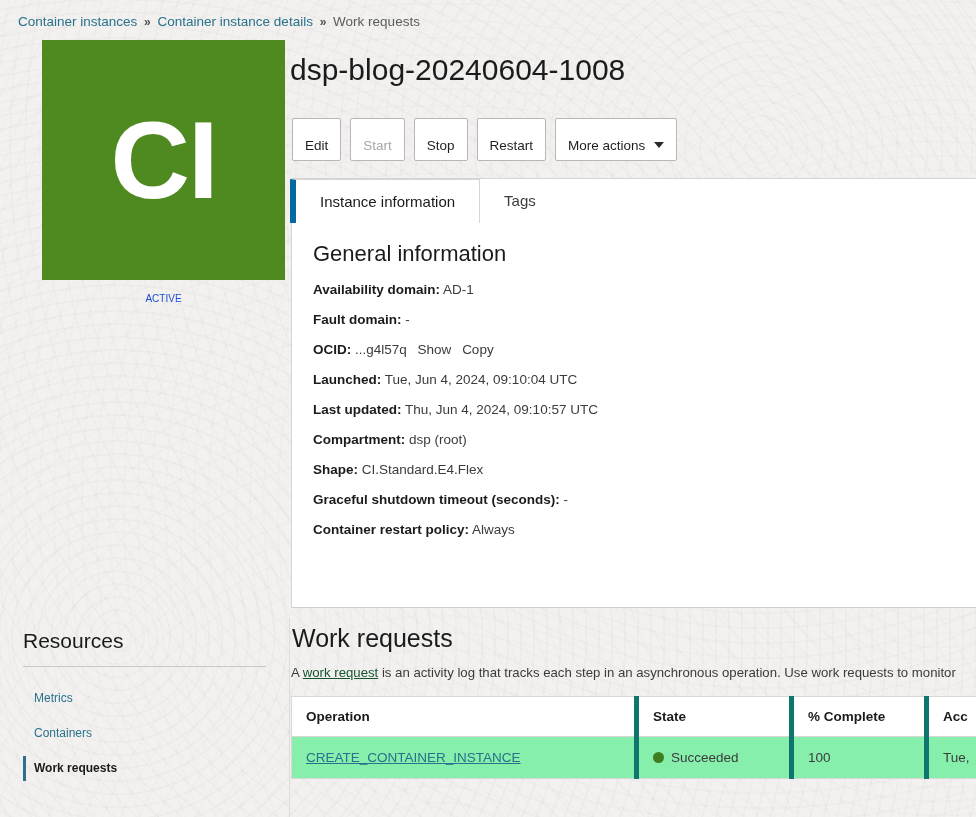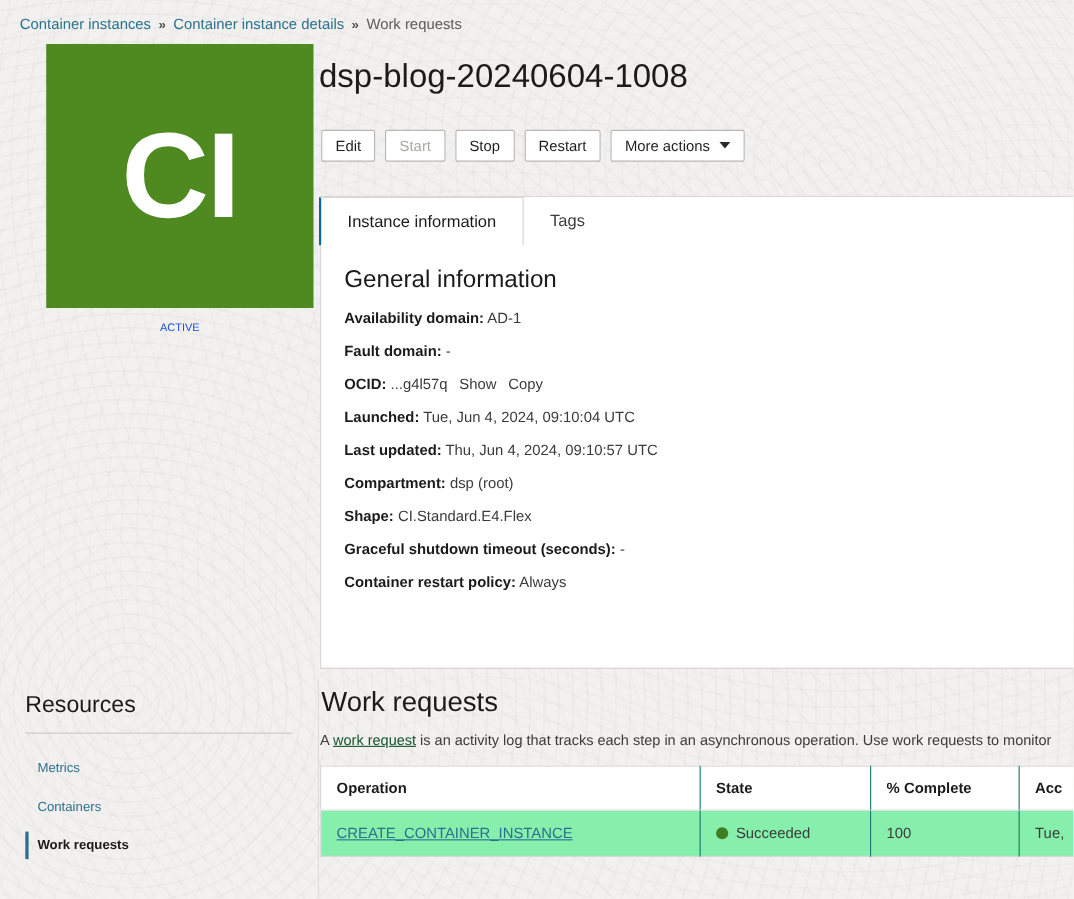--- a/index.html
+++ b/index.html
@@ -150,21 +150,21 @@
     line-height: 44px;
     padding: 0 24px;
     font-size: 15px;
     color: #3c3c3c;
     cursor: pointer;
     background: transparent;
     white-space: nowrap;
   }
   .tab.active {
     background: #ffffff;
-    border-left: 2px solid #0369a1;
+    border-left: 6px solid #0369a1;
     border-right: 1px solid #d6d5d3;
     border-top: 1px solid #d6d5d3;
     color: #1a1a1a;
     margin-left: -1px;
     position: relative;
   }
   .tab.active::after {
     content: "";
     position: absolute;
     left: 0; right: 0; bottom: -1px;
@@ -231,21 +231,21 @@
     width: 690px;
     background: #ffffff;
     border: 1px solid #d9d8d6;
     border-collapse: collapse;
     table-layout: fixed;
   }
   .wr-table th, .wr-table td {
     text-align: left;
     padding: 0 0 0 14px;
     font-size: 13.5px;
-    border-right: 1px solid #0f766e;
+    border-right: 5px solid #0f766e;
   }
   .wr-table th {
     height: 40px;
     font-weight: bold;
     color: #1b1b1b;
     border-bottom: 1px solid #d9d8d6;
     background: #ffffff;
   }
   .wr-table td {
     height: 42px;
@@ -280,22 +280,22 @@
   }
 
   
   .actions {
     position: absolute;
     left: 292px; top: 118px;
     display: flex;
     gap: 9px;
   }
   .btn {
-    height: 29px;
-    padding: 0 12px;
+    height: 43px;
+    padding: 13px 12px;
     background: #ffffff;
     border: 1px solid #b8b7b5;
     border-radius: 2px;
     font-size: 13.5px;
     color: #1f1f1f;
     font-family: "Liberation Sans", sans-serif;
     cursor: pointer;
     line-height: 27px;
     white-space: nowrap;
   }

